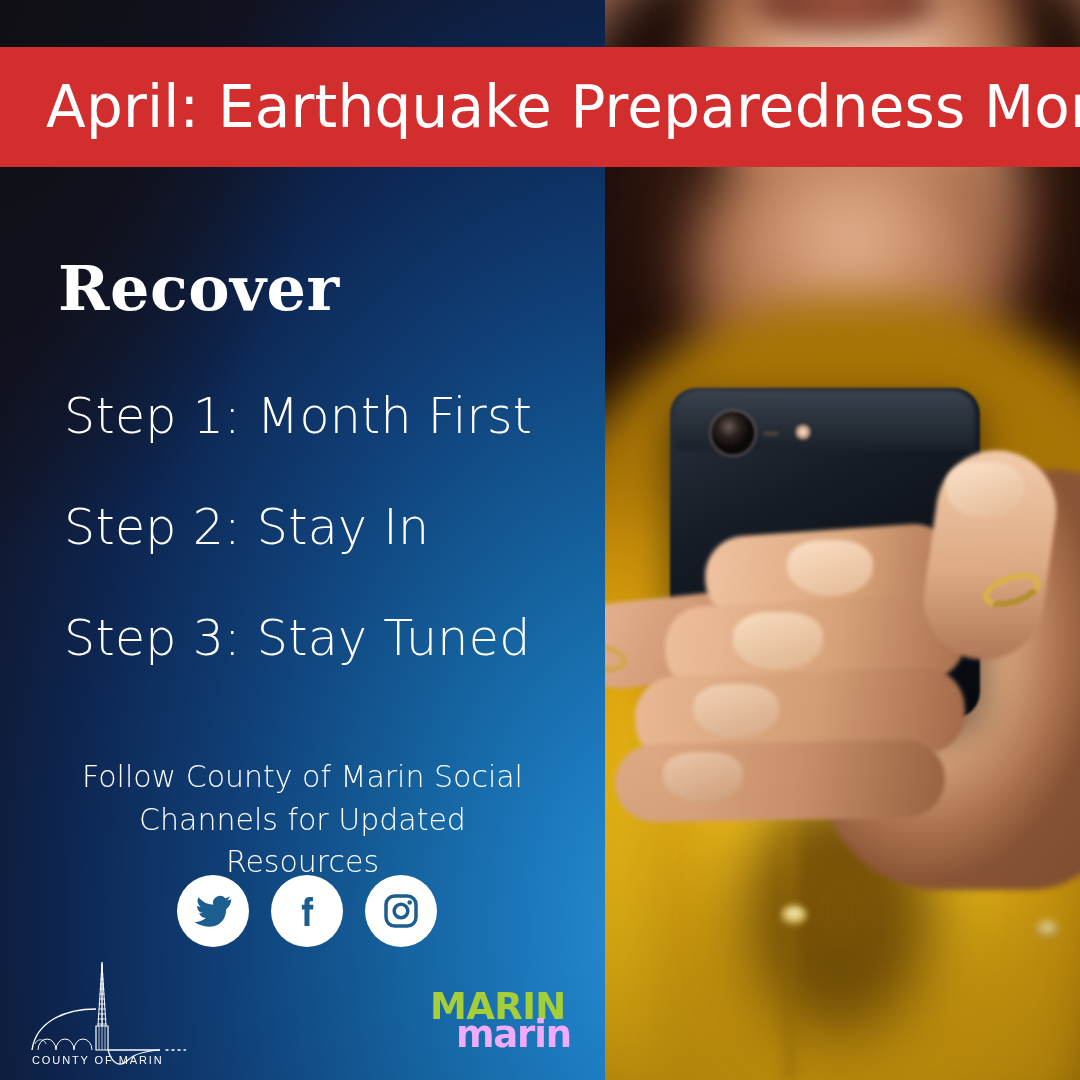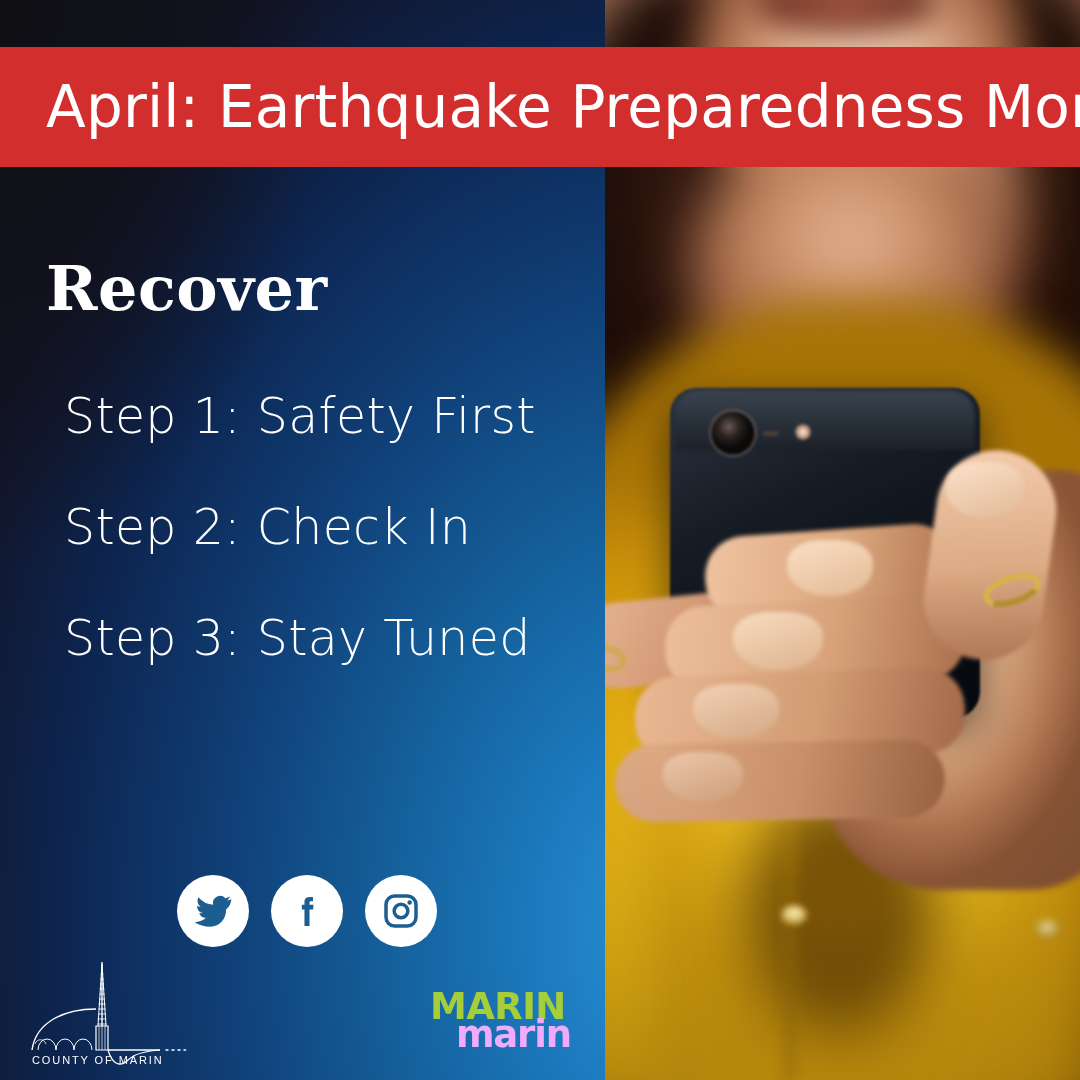--- a/index.html
+++ b/index.html
@@ -224,21 +224,21 @@
     font-size:58px;
     font-weight:400;
     letter-spacing:.2px;
     padding-left:46px;
     white-space:nowrap;
     line-height:1;
   }
 
   
   .heading {
-    position:absolute; left:46px; top:258px;
+    position:absolute; left:58px; top:258px;
     color:#fff;
     font-family:"DejaVu Serif", serif;
     font-weight:700;
     font-size:62px;
     line-height:1;
     letter-spacing:.5px;
   }
 
   .steps {
     position:absolute; left:64px; top:392px;
@@ -360,25 +360,29 @@
     <div class="panel-dark-tl"></div>
   </div>
 
   <div class="banner">
     <div class="banner-title">April: Earthquake Preparedness Month</div>
   </div>
 
   <div class="heading">Recover</div>
 
   <div class="steps">
-    <div class="step">Step 1: Safety First</div>
-    <div class="step">Step 2: Check In</div>
+    <div class="step">Step 1: Month First</div>
+    <div class="step">Step 2: Stay In</div>
     <div class="step">Step 3: Stay Tuned</div>
   </div>
 
+  <div class="follow">
+    <span>Follow County of Marin Social</span>
+    <span>Channels for Updated Resources</span>
+  </div>
 
   <div class="socials">
 
     <a class="soc">
       <span>
         <svg width="40" height="40" viewBox="0 0 24 24" aria-hidden="true">
           <path fill="#1b5e8f" d="M23 4.9c-.85.38-1.76.63-2.72.75a4.3 4.3 0 0 0 1.88-2.37c-.84.5-1.77.86-2.76 1.06a4.28 4.28 0 0 0-7.3 3.9A12.14 12.14 0 0 1 3.3 3.76a4.28 4.28 0 0 0 1.33 5.72c-.78-.02-1.52-.24-2.17-.6v.06a4.29 4.29 0 0 0 3.44 4.2c-.71.2-1.46.22-2.17.09a4.29 4.29 0 0 0 4 2.98A12.1 12.1 0 0 1 1 18.72 17.06 17.06 0 0 0 10.2 21.4c6.2 0 9.84-5.2 9.63-10.33A8.72 8.72 0 0 0 23 4.9z"></path>
         </svg>
       </span>
     </a>

